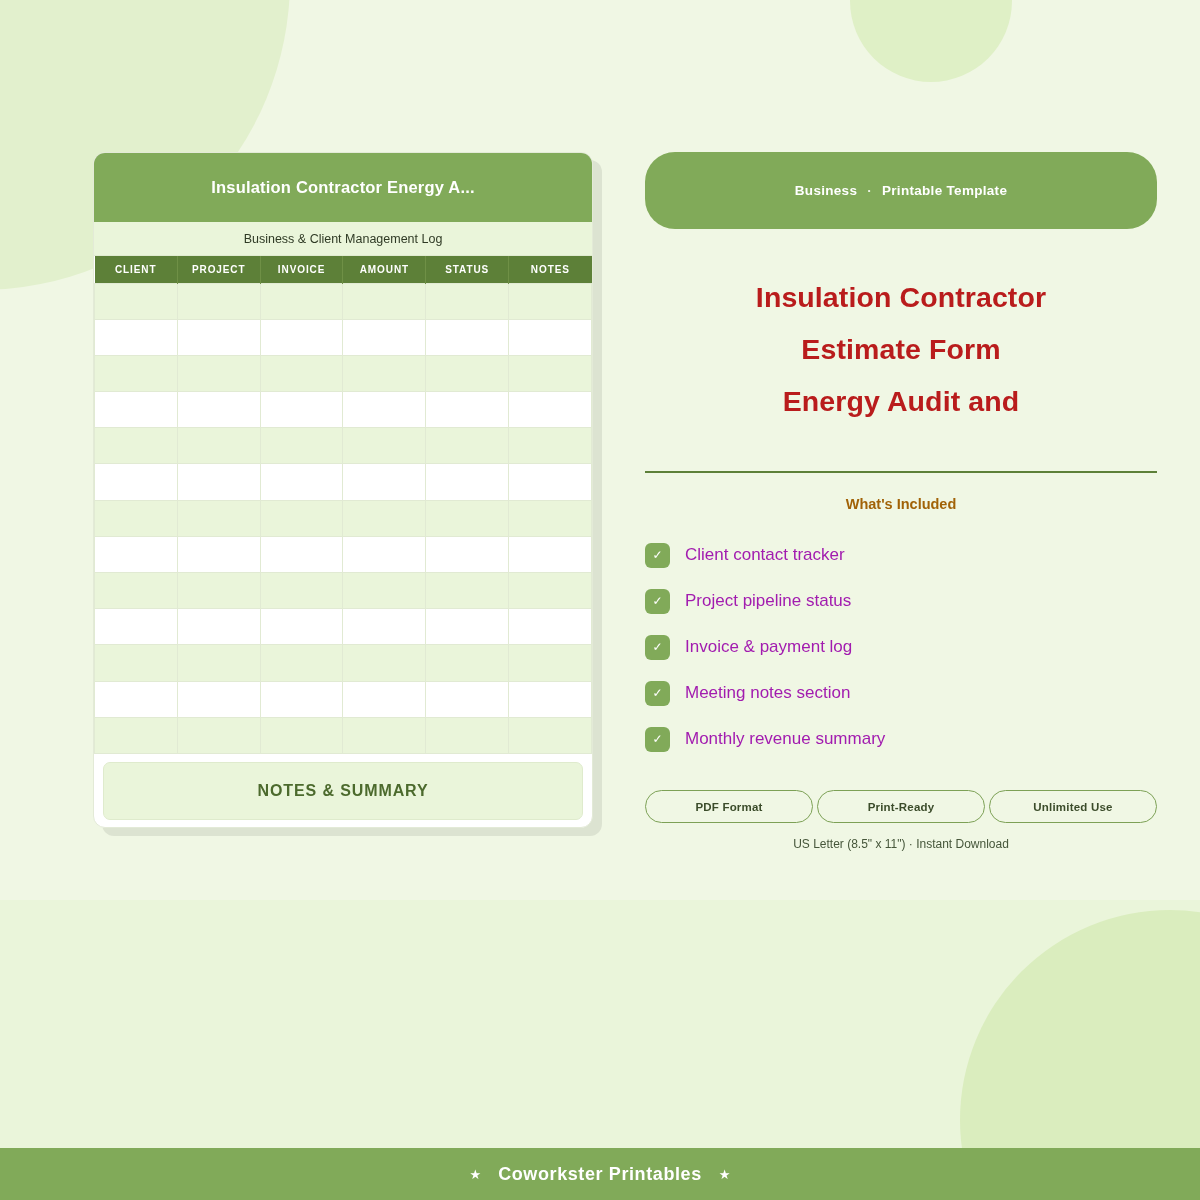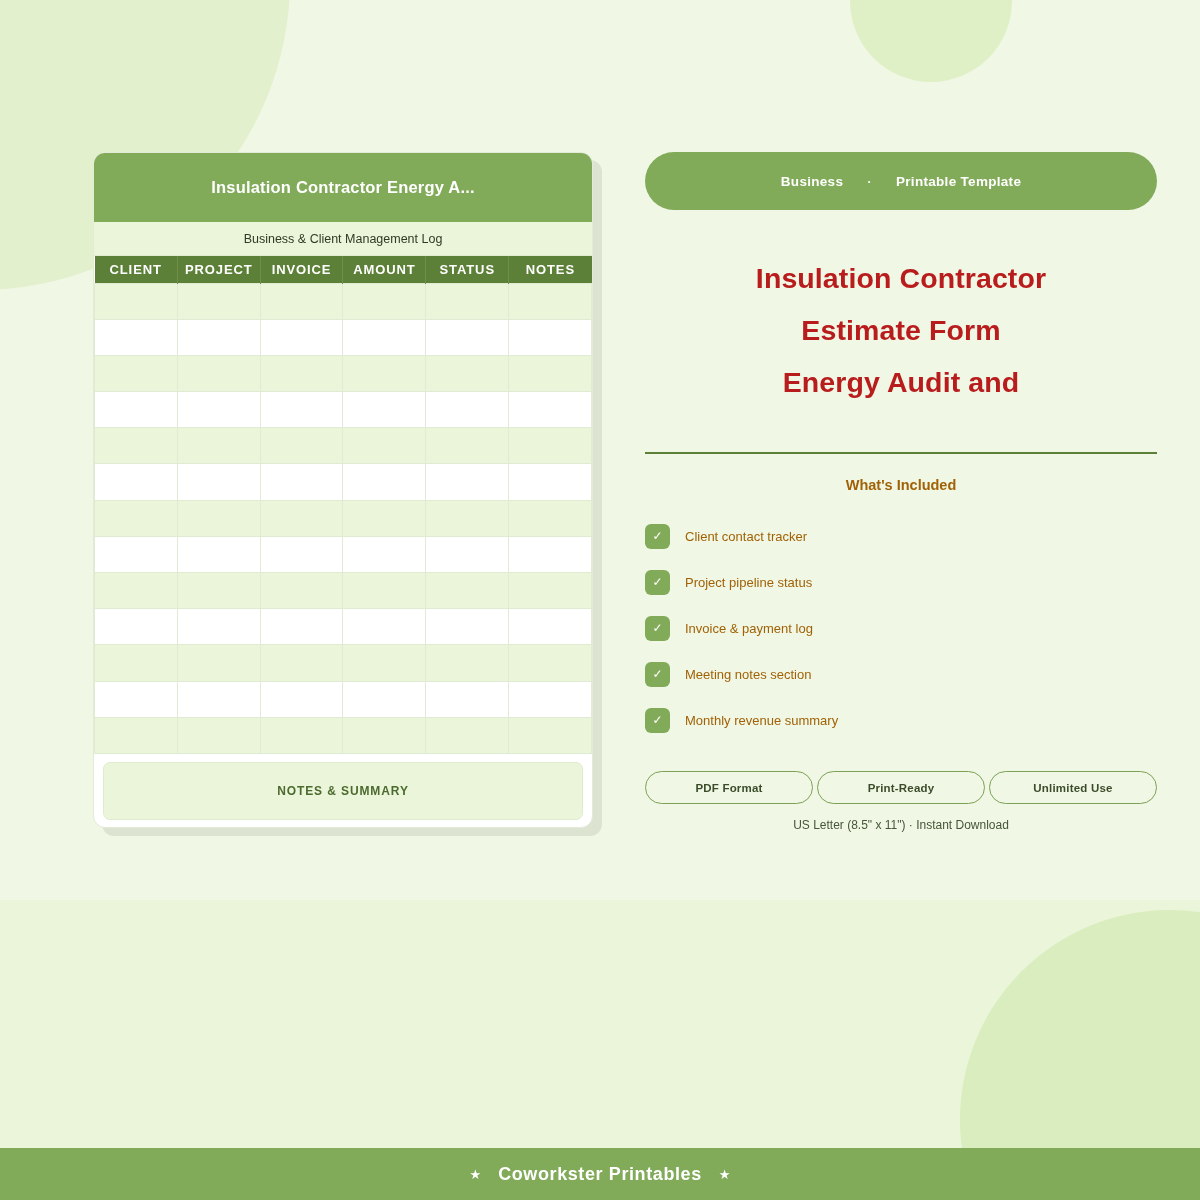--- a/index.html
+++ b/index.html
@@ -111,21 +111,21 @@
   }
 
   table.grid {
     width: 100%;
     border-collapse: collapse;
     table-layout: fixed;
   }
   table.grid th {
     background: #5d8038;
     color: #ffffff;
-    font-size: 13px;
+    font-size: 10px;
     letter-spacing: .9px;
     font-weight: bold;
     height: 27px;
     text-align: center;
     border-right: 1px solid #6f9046;
   }
   table.grid th:last-child { border-right: none; }
   table.grid td {
     height: 36.2px;
     border: 1px solid #e1ead3;
@@ -140,40 +140,40 @@
     height: 58px;
     background: #eaf5da;
     border: 1px solid #dfebcd;
     border-radius: 7px;
     display: flex;
     align-items: center;
     justify-content: center;
   }
   .notes-box-label {
     color: #4c6a2d;
-    font-size: 12px;
+    font-size: 16px;
     font-weight: bold;
     letter-spacing: .9px;
   }
 
   
   .info {
     position: absolute;
     left: 645px;
     top: 152px;
     width: 512px;
   }
   .pill-badge {
-    height: 58px;
+    height: 77px;
     background: #81aa59;
     border-radius: 30px;
     display: flex;
     align-items: center;
     justify-content: center;
-    gap: 24px;
+    gap: 10px;
   }
   .pill-badge span {
     color: #ffffff;
     font-size: 13.5px;
     font-weight: bold;
     letter-spacing: .3px;
   }
   .pill-dot { opacity: .85; }
 
   .title-block {
@@ -217,22 +217,22 @@
     border-radius: 6px;
     background: #81aa59;
     color: #ffffff;
     font-size: 12px;
     display: flex;
     align-items: center;
     justify-content: center;
     flex: 0 0 auto;
   }
   .feature-label {
-    color: #a16207;
-    font-size: 13px;
+    color: #a21caf;
+    font-size: 17px;
   }
 
   .tags {
     margin-top: 28px;
     display: flex;
     gap: 4px;
   }
   .tag {
     flex: 1;
     height: 33px;

